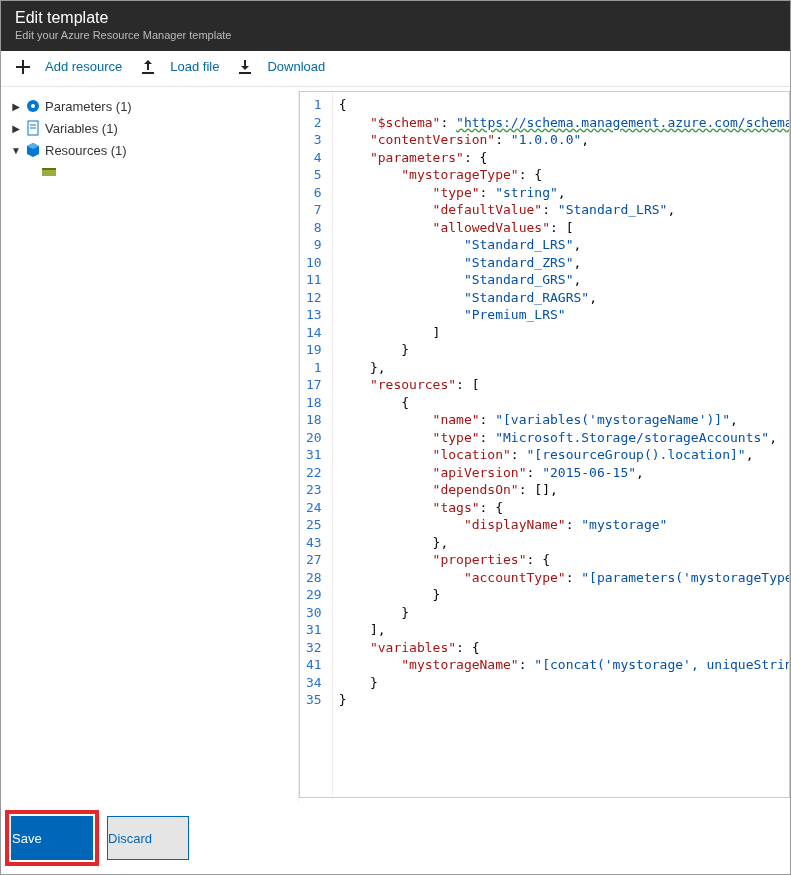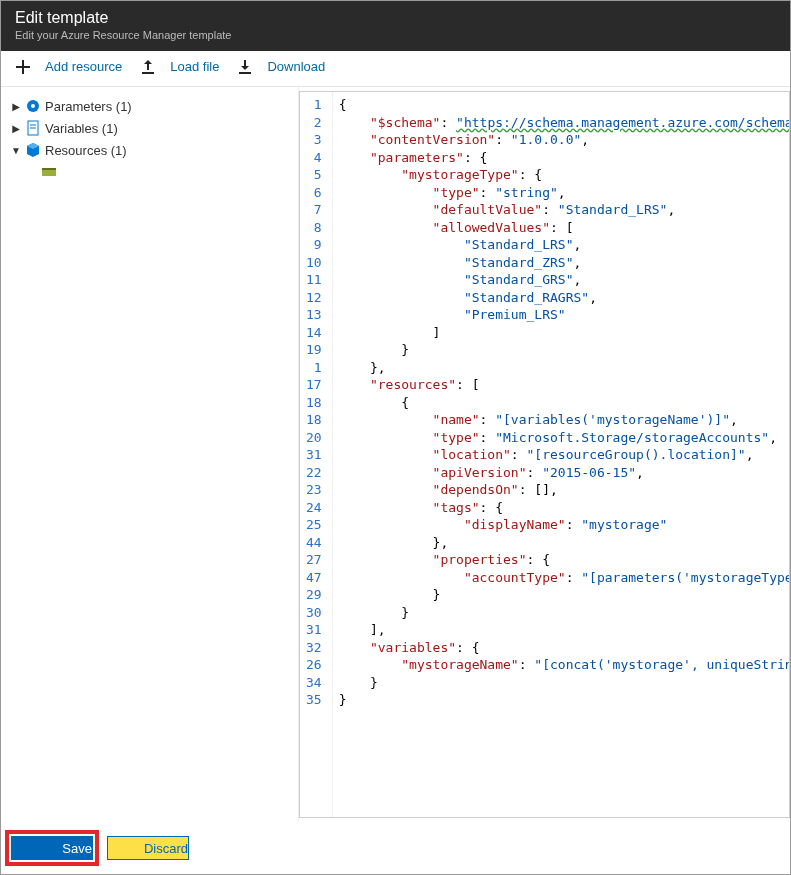--- a/index.html
+++ b/index.html
@@ -19,23 +19,23 @@
 .editor{flex:1;display:flex;border:1px solid #ccc;margin:4px 0 4px 0;font-family:Consolas,Menlo,monospace;font-size:13px;overflow:hidden}
 .gutter{background:#fff;color:#2a72c8;text-align:right;padding:4px 10px 4px 6px;user-select:none;border-right:1px solid #eee}
 .gutter div{height:17.5px;line-height:17.5px}
 .code{flex:1;padding:4px 6px;white-space:pre;overflow:hidden}
 .code .line{height:17.5px;line-height:17.5px}
 .p{color:#000}
 .k{color:#a31515}
 .s{color:#0451a5}
 .lnk{color:#0451a5;text-decoration:underline;text-decoration-style:wavy;text-decoration-color:#399c39}
 .footer{padding:14px 10px;display:flex;gap:14px}
-.btn{min-width:82px;height:24px;display:flex;align-items:center;justify-content:flex-end;font-size:13px;cursor:pointer;border:1px solid #0066b8}
+.btn{min-width:82px;height:44px;display:flex;align-items:center;justify-content:flex-start;font-size:13px;cursor:pointer;border:1px solid #0066b8}
 .btn.primary{background:#0066b8;color:#fff}
-.btn.secondary{background:#fde047;color:#0066b8}
+.btn.secondary{background:#e5e5e5;color:#0066b8}
 .hl{outline:4px solid #e3272b;outline-offset:2px}
 </style>
 </head>
 <body>
 
 <div class="header">
   <h1>Edit template</h1>
   <div class="sub">Edit your Azure Resource Manager template</div>
 </div>
 
@@ -124,28 +124,28 @@
         <div>1</div>
         <div>17</div>
         <div>18</div>
         <div>18</div>
         <div>20</div>
         <div>31</div>
         <div>22</div>
         <div>23</div>
         <div>24</div>
         <div>25</div>
-        <div>44</div>
+        <div>43</div>
         <div>27</div>
-        <div>47</div>
+        <div>28</div>
         <div>29</div>
         <div>30</div>
         <div>31</div>
         <div>32</div>
-        <div>26</div>
+        <div>41</div>
         <div>34</div>
         <div>35</div>
       </div>
     <div class="code" id="code"><div class="line"><span class="p">{</span></div><div class="line">    <span class="k">"$schema"</span><span class="p">: </span><span class="lnk">"https://schema.management.azure.com/schemas/20</span></div><div class="line">    <span class="k">"contentVersion"</span><span class="p">: </span><span class="s">"1.0.0.0"</span><span class="p">,</span></div><div class="line">    <span class="k">"parameters"</span><span class="p">: {</span></div><div class="line">        <span class="k">"mystorageType"</span><span class="p">: {</span></div><div class="line">            <span class="k">"type"</span><span class="p">: </span><span class="s">"string"</span><span class="p">,</span></div><div class="line">            <span class="k">"defaultValue"</span><span class="p">: </span><span class="s">"Standard_LRS"</span><span class="p">,</span></div><div class="line">            <span class="k">"allowedValues"</span><span class="p">: [</span></div><div class="line">                <span class="s">"Standard_LRS"</span><span class="p">,</span></div><div class="line">                <span class="s">"Standard_ZRS"</span><span class="p">,</span></div><div class="line">                <span class="s">"Standard_GRS"</span><span class="p">,</span></div><div class="line">                <span class="s">"Standard_RAGRS"</span><span class="p">,</span></div><div class="line">                <span class="s">"Premium_LRS"</span></div><div class="line">            <span class="p">]</span></div><div class="line">        <span class="p">}</span></div><div class="line">    <span class="p">},</span></div><div class="line">    <span class="k">"resources"</span><span class="p">: [</span></div><div class="line">        <span class="p">{</span></div><div class="line">            <span class="k">"name"</span><span class="p">: </span><span class="s">"[variables('mystorageName')]"</span><span class="p">,</span></div><div class="line">            <span class="k">"type"</span><span class="p">: </span><span class="s">"Microsoft.Storage/storageAccounts"</span><span class="p">,</span></div><div class="line">            <span class="k">"location"</span><span class="p">: </span><span class="s">"[resourceGroup().location]"</span><span class="p">,</span></div><div class="line">            <span class="k">"apiVersion"</span><span class="p">: </span><span class="s">"2015-06-15"</span><span class="p">,</span></div><div class="line">            <span class="k">"dependsOn"</span><span class="p">: [],</span></div><div class="line">            <span class="k">"tags"</span><span class="p">: {</span></div><div class="line">                <span class="k">"displayName"</span><span class="p">: </span><span class="s">"mystorage"</span></div><div class="line">            <span class="p">},</span></div><div class="line">            <span class="k">"properties"</span><span class="p">: {</span></div><div class="line">                <span class="k">"accountType"</span><span class="p">: </span><span class="s">"[parameters('mystorageType')]"</span></div><div class="line">            <span class="p">}</span></div><div class="line">        <span class="p">}</span></div><div class="line">    <span class="p">],</span></div><div class="line">    <span class="k">"variables"</span><span class="p">: {</span></div><div class="line">        <span class="k">"mystorageName"</span><span class="p">: </span><span class="s">"[concat('mystorage', uniqueString(re</span></div><div class="line">    <span class="p">}</span></div><div class="line"><span class="p">}</span></div></div>
   </div>
 </div>
 
 <div class="footer">
   <div class="btn primary hl">
       <span>Save</span>

